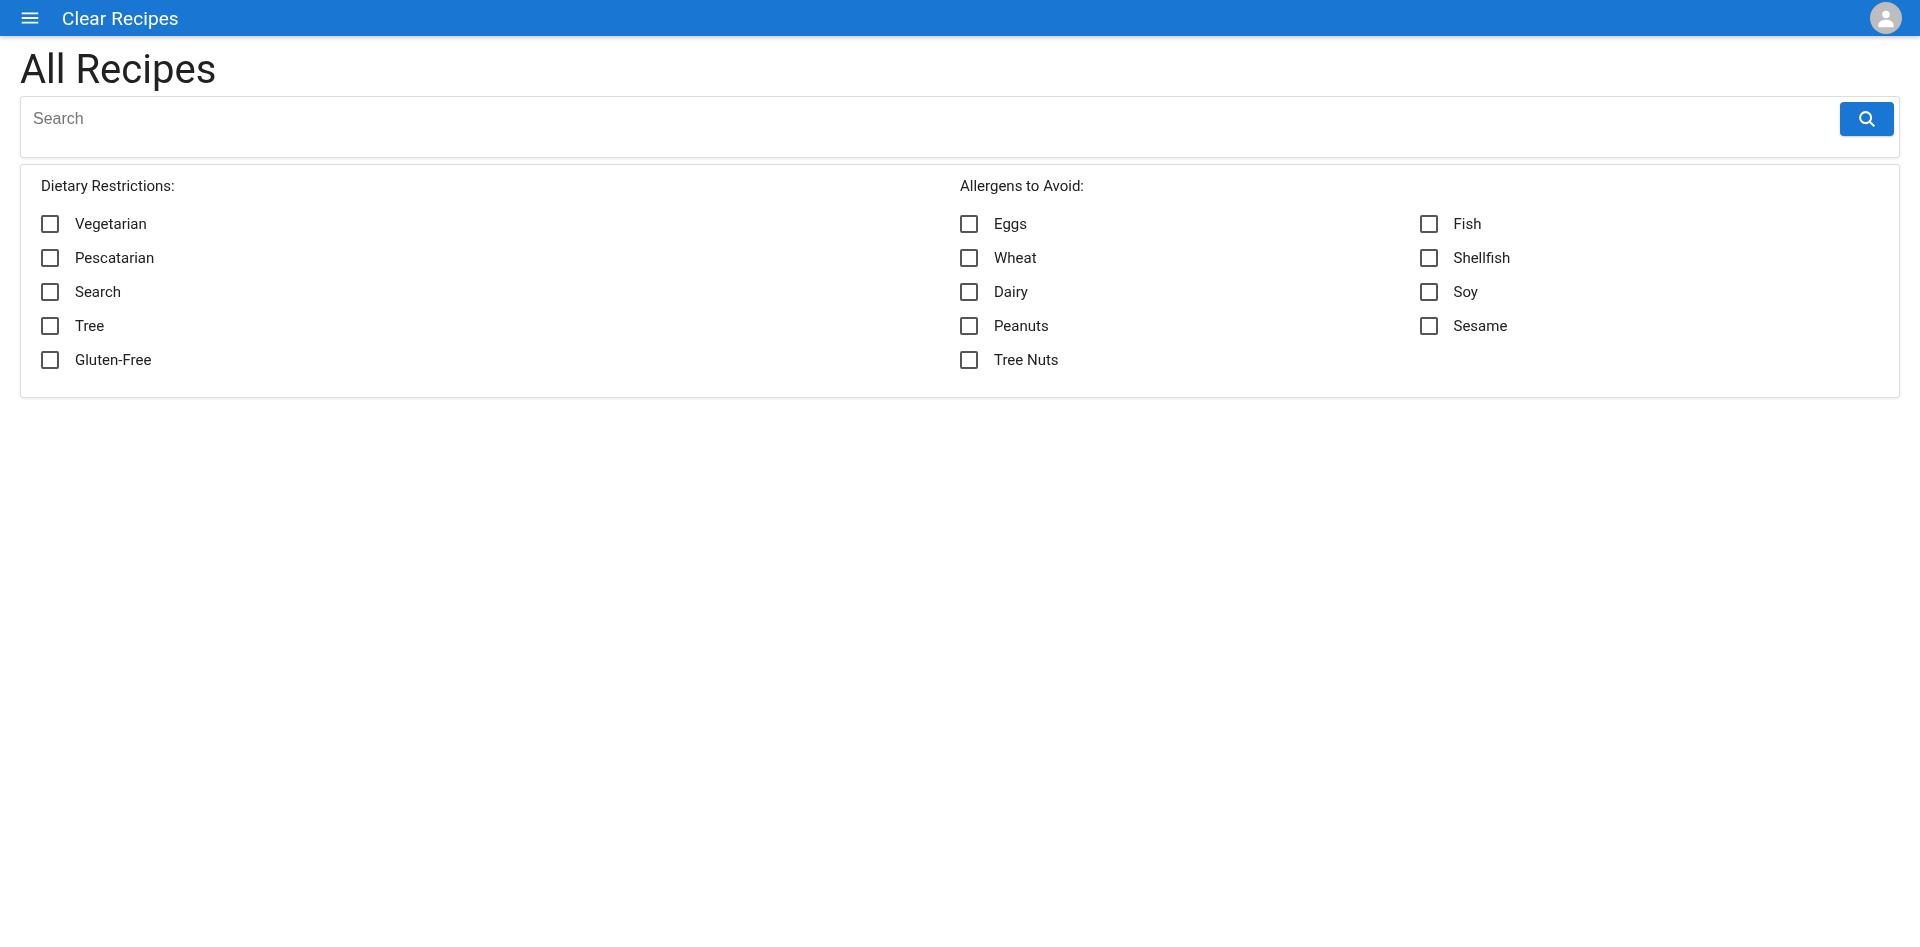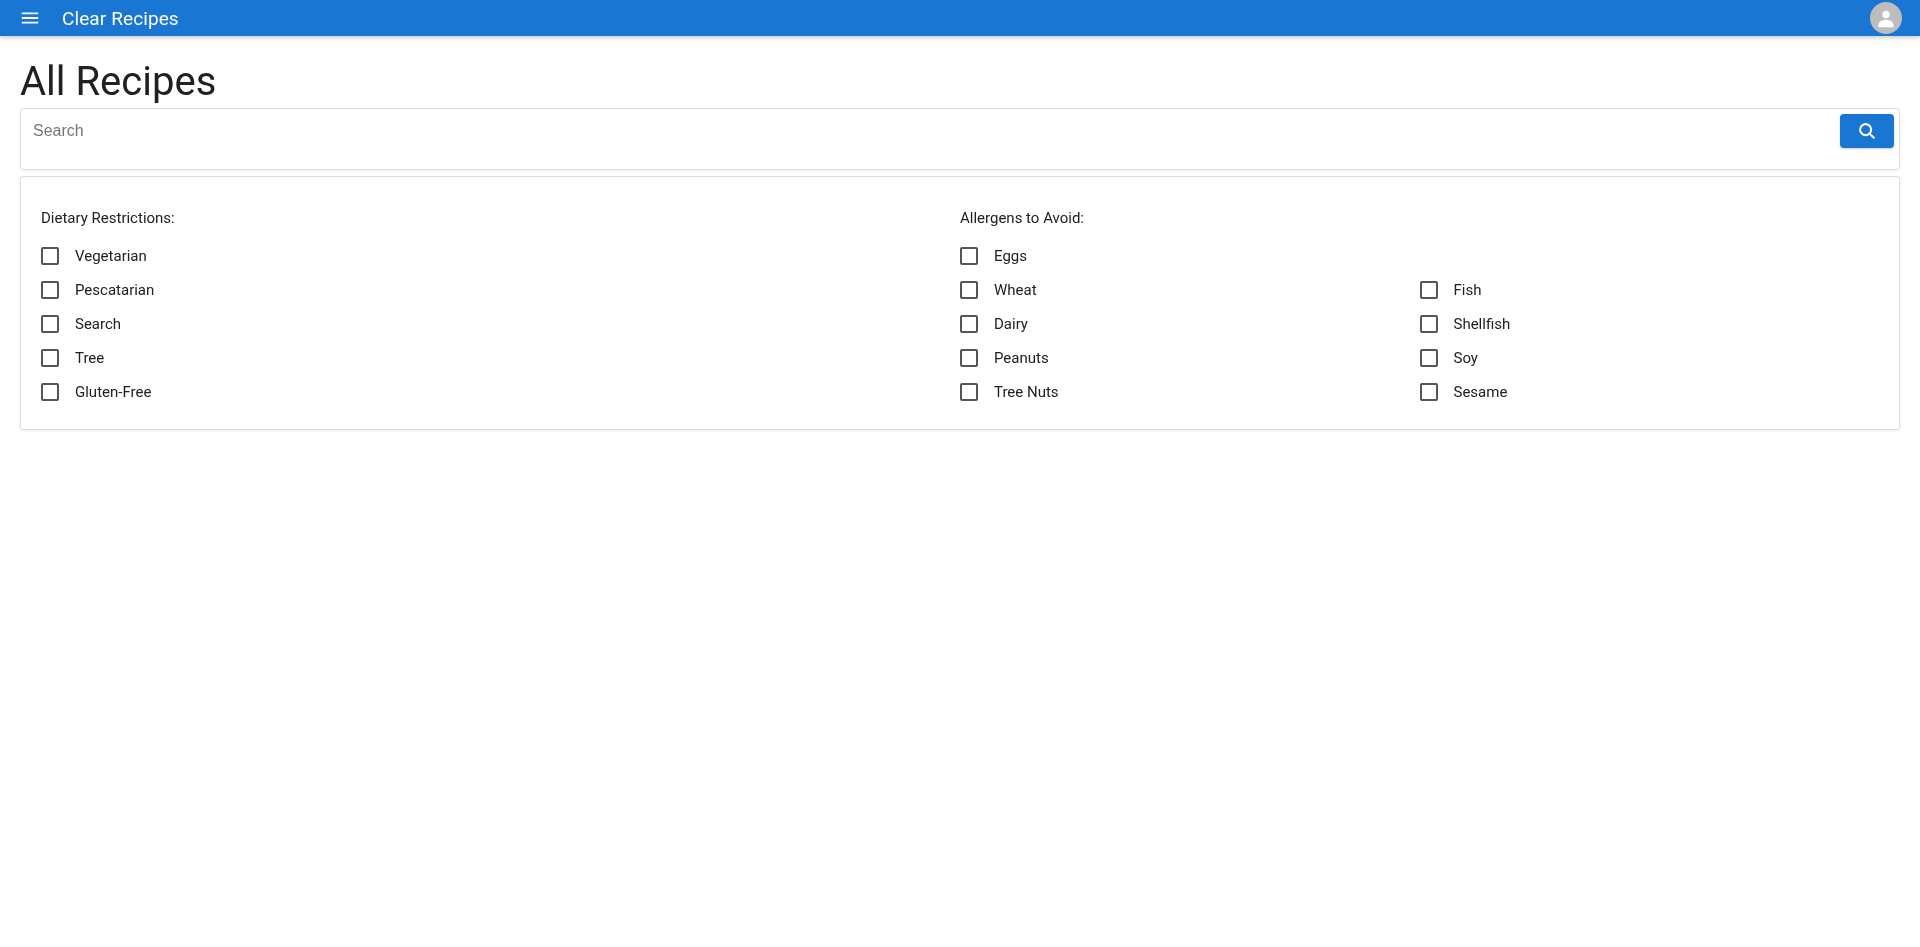--- a/index.html
+++ b/index.html
@@ -54,21 +54,21 @@
       justify-content: center;
       color: #ffffff;
       margin-right: 6px;
     }
     
     .main { padding: 12px 20px; }
     .page-title {
       font-size: 40px;
       font-weight: 400;
       color: #212121;
-      margin: 12px 0 4px 0;
+      margin: 0 0 4px 0;
       line-height: 1.1;
     }
     .search-card {
       border: 1px solid #dcdcdc;
       border-radius: 3px;
       box-shadow: 0 1px 3px rgba(0,0,0,0.08);
       display: flex;
       align-items: center;
       padding: 5px 5px 21px 10px;
       margin-top: 2px;
@@ -94,37 +94,36 @@
       justify-content: center;
       color: #ffffff;
       cursor: pointer;
       box-shadow: 0 1px 2px rgba(0,0,0,0.2);
     }
     .filter-card {
       border: 1px solid #dcdcdc;
       border-radius: 3px;
       box-shadow: 0 1px 3px rgba(0,0,0,0.08);
       margin-top: 6px;
-      padding: 32px 20px 28px 20px;
+      padding: 12px 20px 28px 20px;
       display: flex;
     }
     .filter-col {
       flex: 1;
       display: flex;
       flex-direction: column;
     }
     .filter-heading {
       font-size: 15px;
       font-weight: 400;
       color: #212121;
       margin-bottom: 20px;
     }
     .filter-sub-cols {
       display: flex;
-      align-items: flex-end;
     }
     .filter-sub-col {
       flex: 1;
       display: flex;
       flex-direction: column;
       gap: 16px;
     }
     .checkbox-row {
       display: flex;
       align-items: center;

